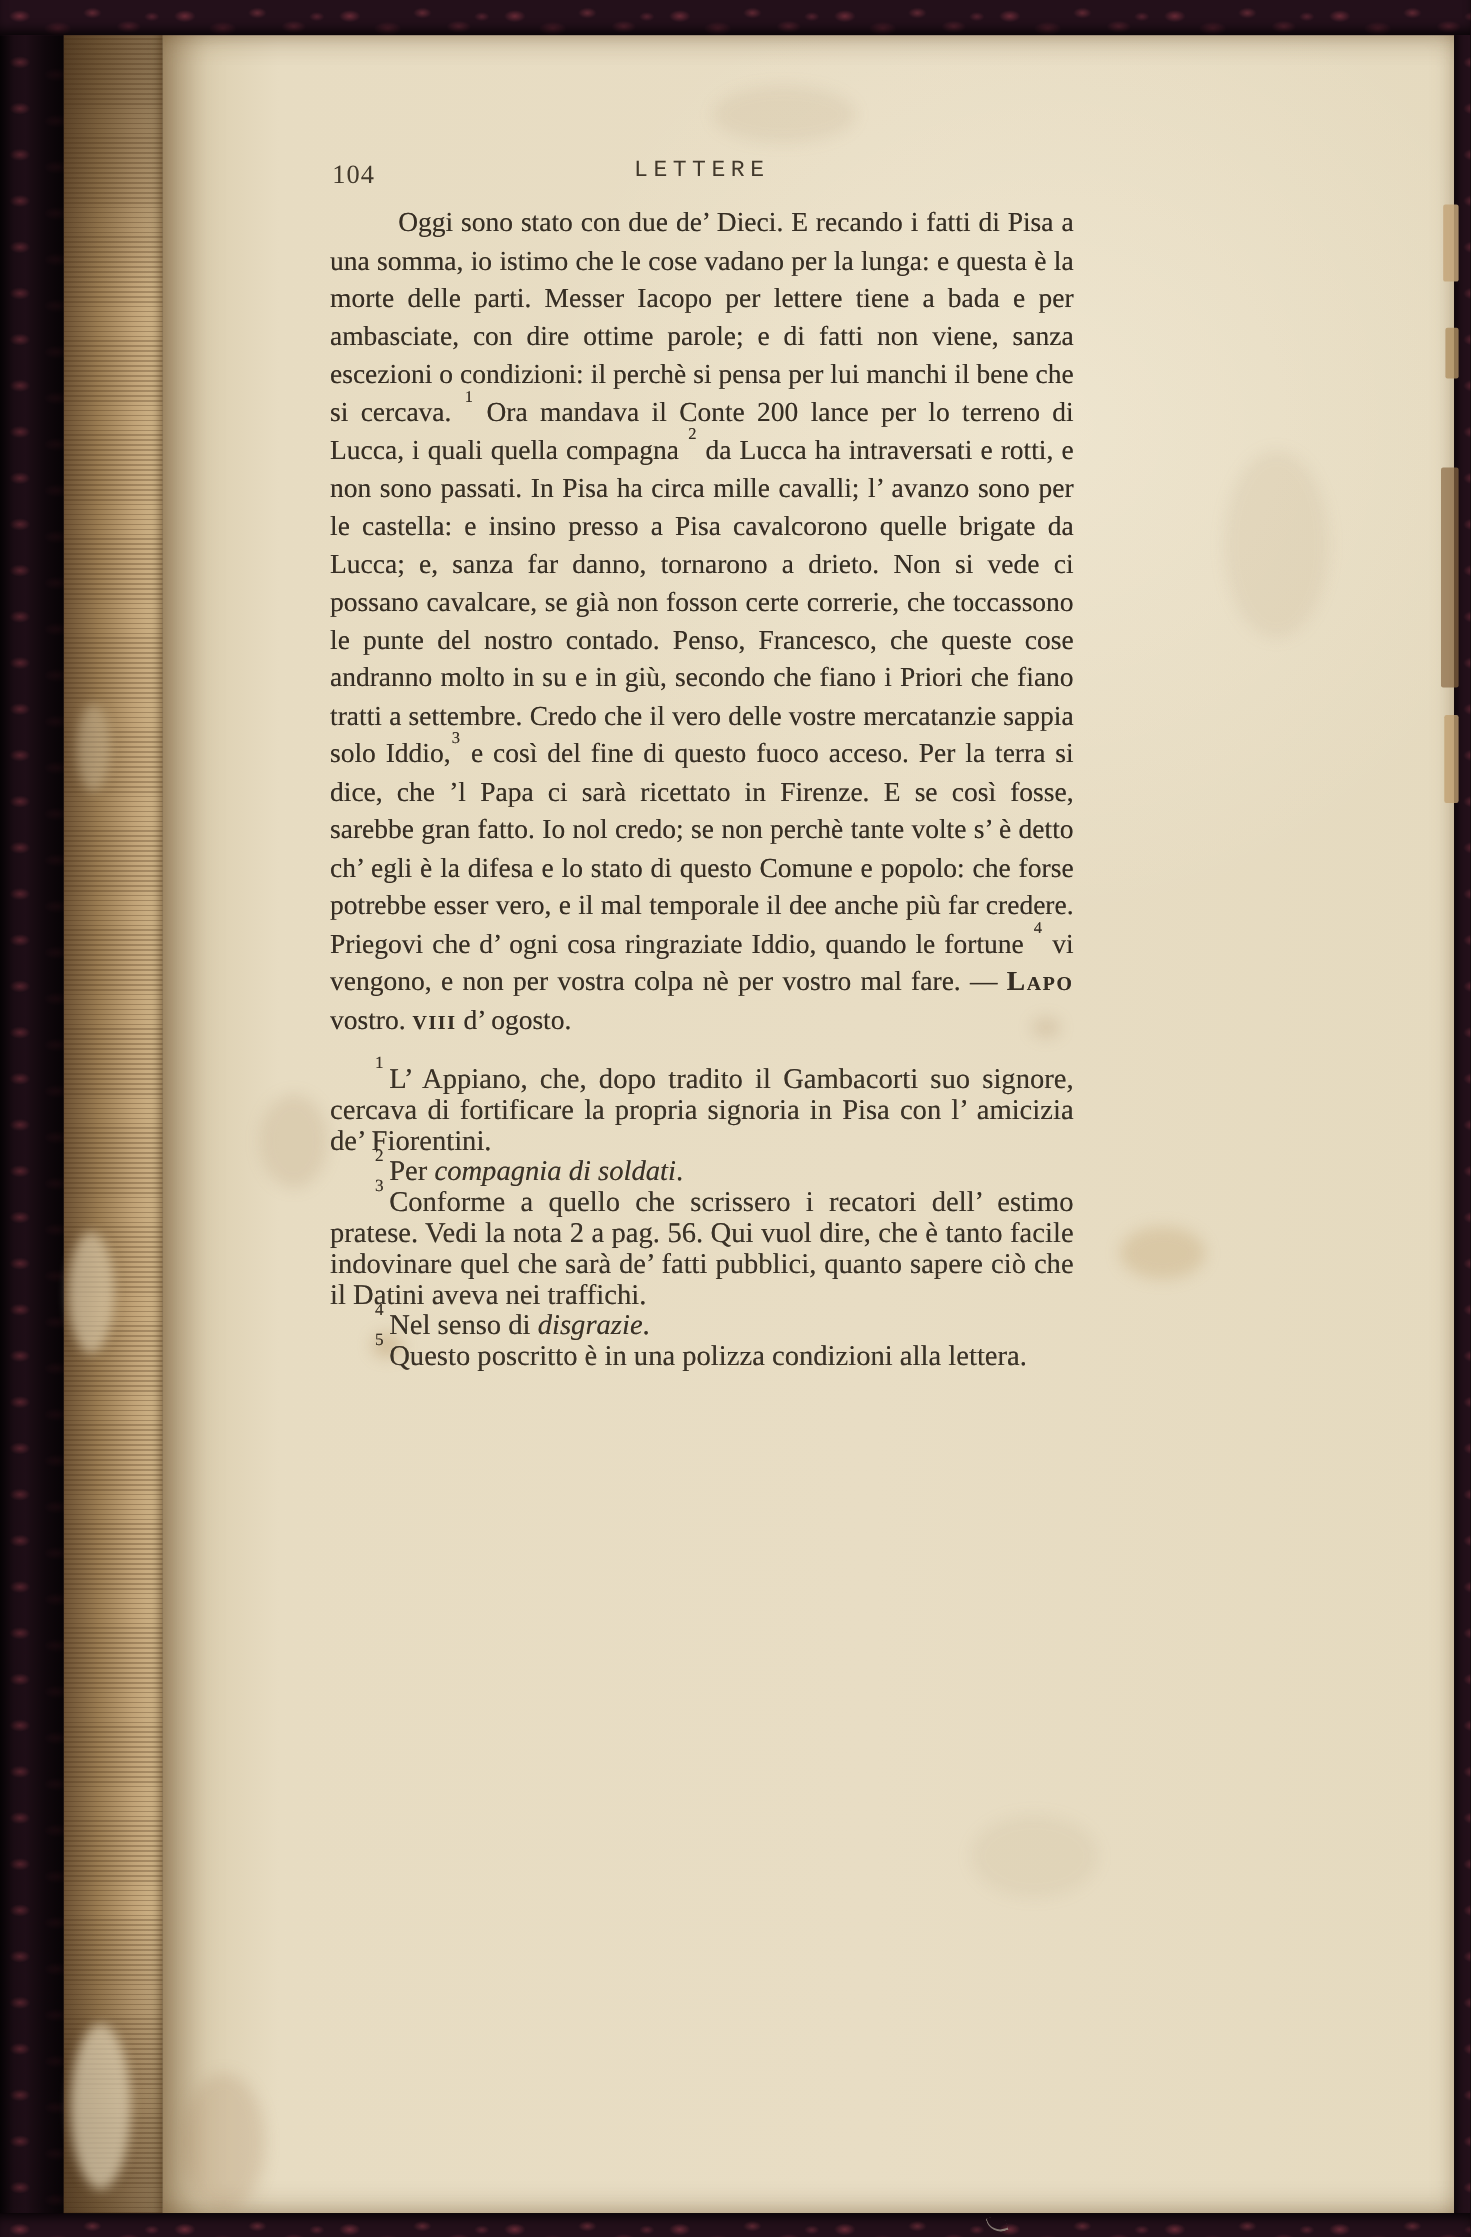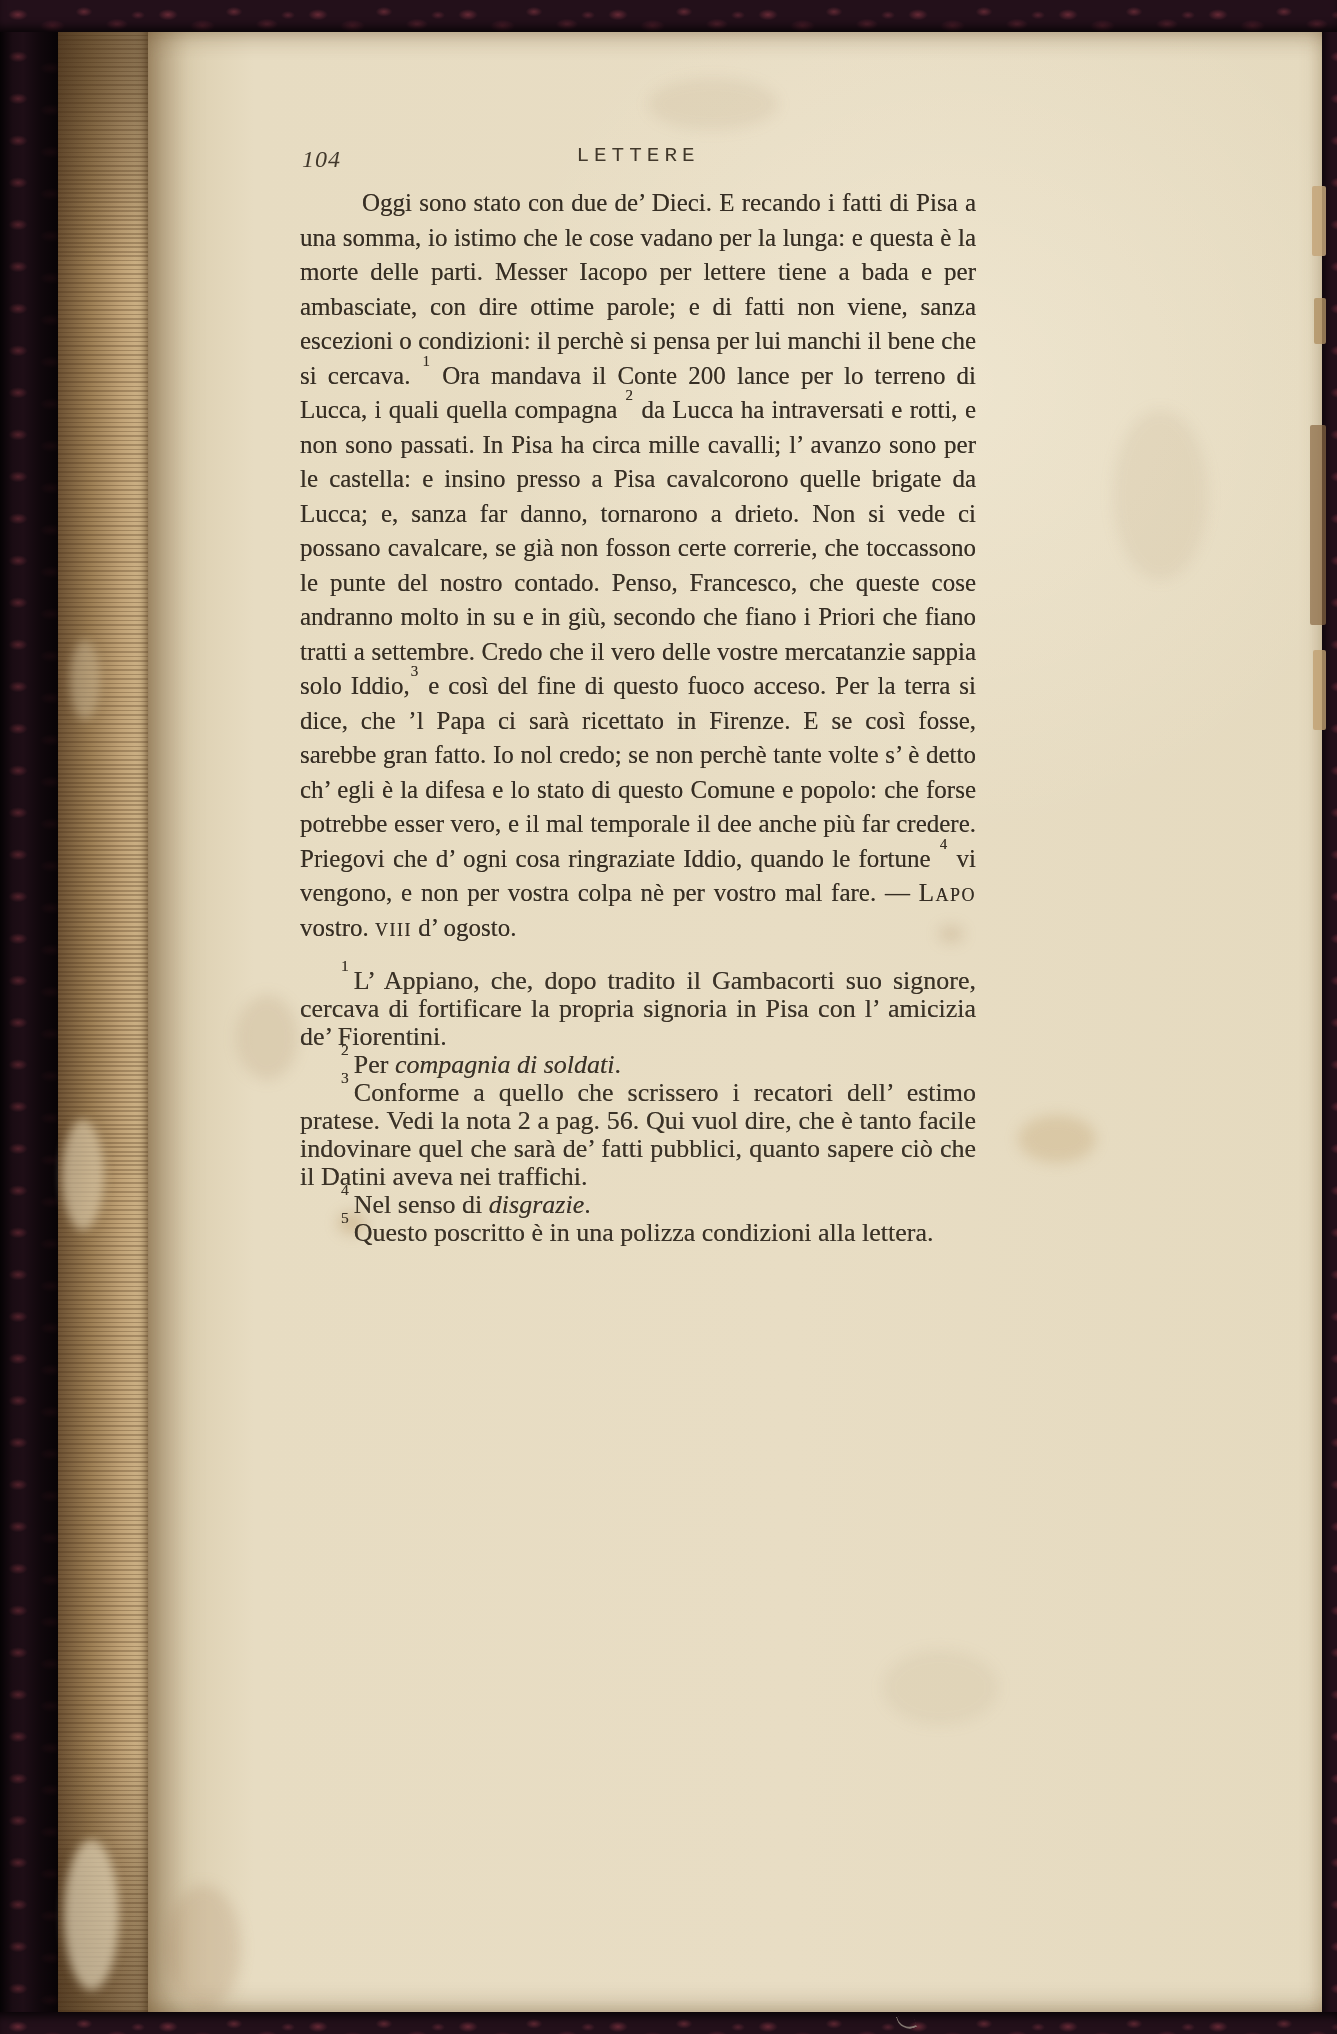--- a/index.html
+++ b/index.html
@@ -63,30 +63,30 @@
   .st6{left:735px;top:1620px;width:115px;height:75px;background:rgba(160,130,90,.09);}
   .st7{left:18px;top:1855px;width:75px;height:125px;background:rgba(140,100,60,.16);}
   .st8{left:790px;top:895px;width:26px;height:18px;background:rgba(150,110,65,.18);}
   
   .edge-tab{position:absolute;border-radius:2px;}
   .tab1{left:1312px;top:186px;width:14px;height:70px;background:#c4a67a;opacity:.85;}
   .tab2{left:1314px;top:298px;width:12px;height:46px;background:#b6limited;background:#b09164;opacity:.8;}
   .tab3{left:1310px;top:425px;width:16px;height:200px;background:#8a6a45;opacity:.7;}
   .tab4{left:1313px;top:650px;width:13px;height:80px;background:#c0a072;opacity:.8;}
   .page-header{position:absolute;left:152px;top:114px;width:676px;height:30px;color:#42392c;}
-  .page-number{position:absolute;left:2px;top:2px;font-size:24px;letter-spacing:1px;font-style:italic;}
+  .page-number{position:absolute;left:2px;top:2px;font-size:24px;letter-spacing:1px;}
   .running-title{display:block;text-align:center;font-size:21px;letter-spacing:5px;font-family:Liberation Mono, monospace;}
   .letter-body{position:absolute;left:152px;top:156px;width:676px;
     text-align:justify;font-size:25px;line-height:34.5px;color:#362e24;
     text-shadow:0 0 .6px rgba(64,54,42,.65);}
   .letter-body p{margin:0;}
   .para1{text-indent:62px;}
   .para2{text-indent:56px;margin-top:13px !important;}
   sup.mark{font-size:.6em;line-height:0;position:relative;top:-.55em;margin:0 1px;}
-  .sc{font-variant:small-caps;letter-spacing:1.5px;}
+  .sc{font-variant:small-caps;letter-spacing:1.5px;font-weight:bold;}
   .footnotes{margin-top:22px;font-size:26px;line-height:28px;color:#3a3227;}
   .footnote{margin:0;text-indent:40px;text-align:justify;}
   .footnote sup.mark{margin-right:5px;}
   .it{font-style:italic;}
   
   .ink-mark{position:absolute;left:898px;top:2014px;width:16px;height:14px;
     border-bottom:2px solid #9a9186;border-left:1px solid #9a9186;
     border-radius:0 0 0 14px;transform:rotate(-18deg);opacity:.8;}
 </style>
 </head>

